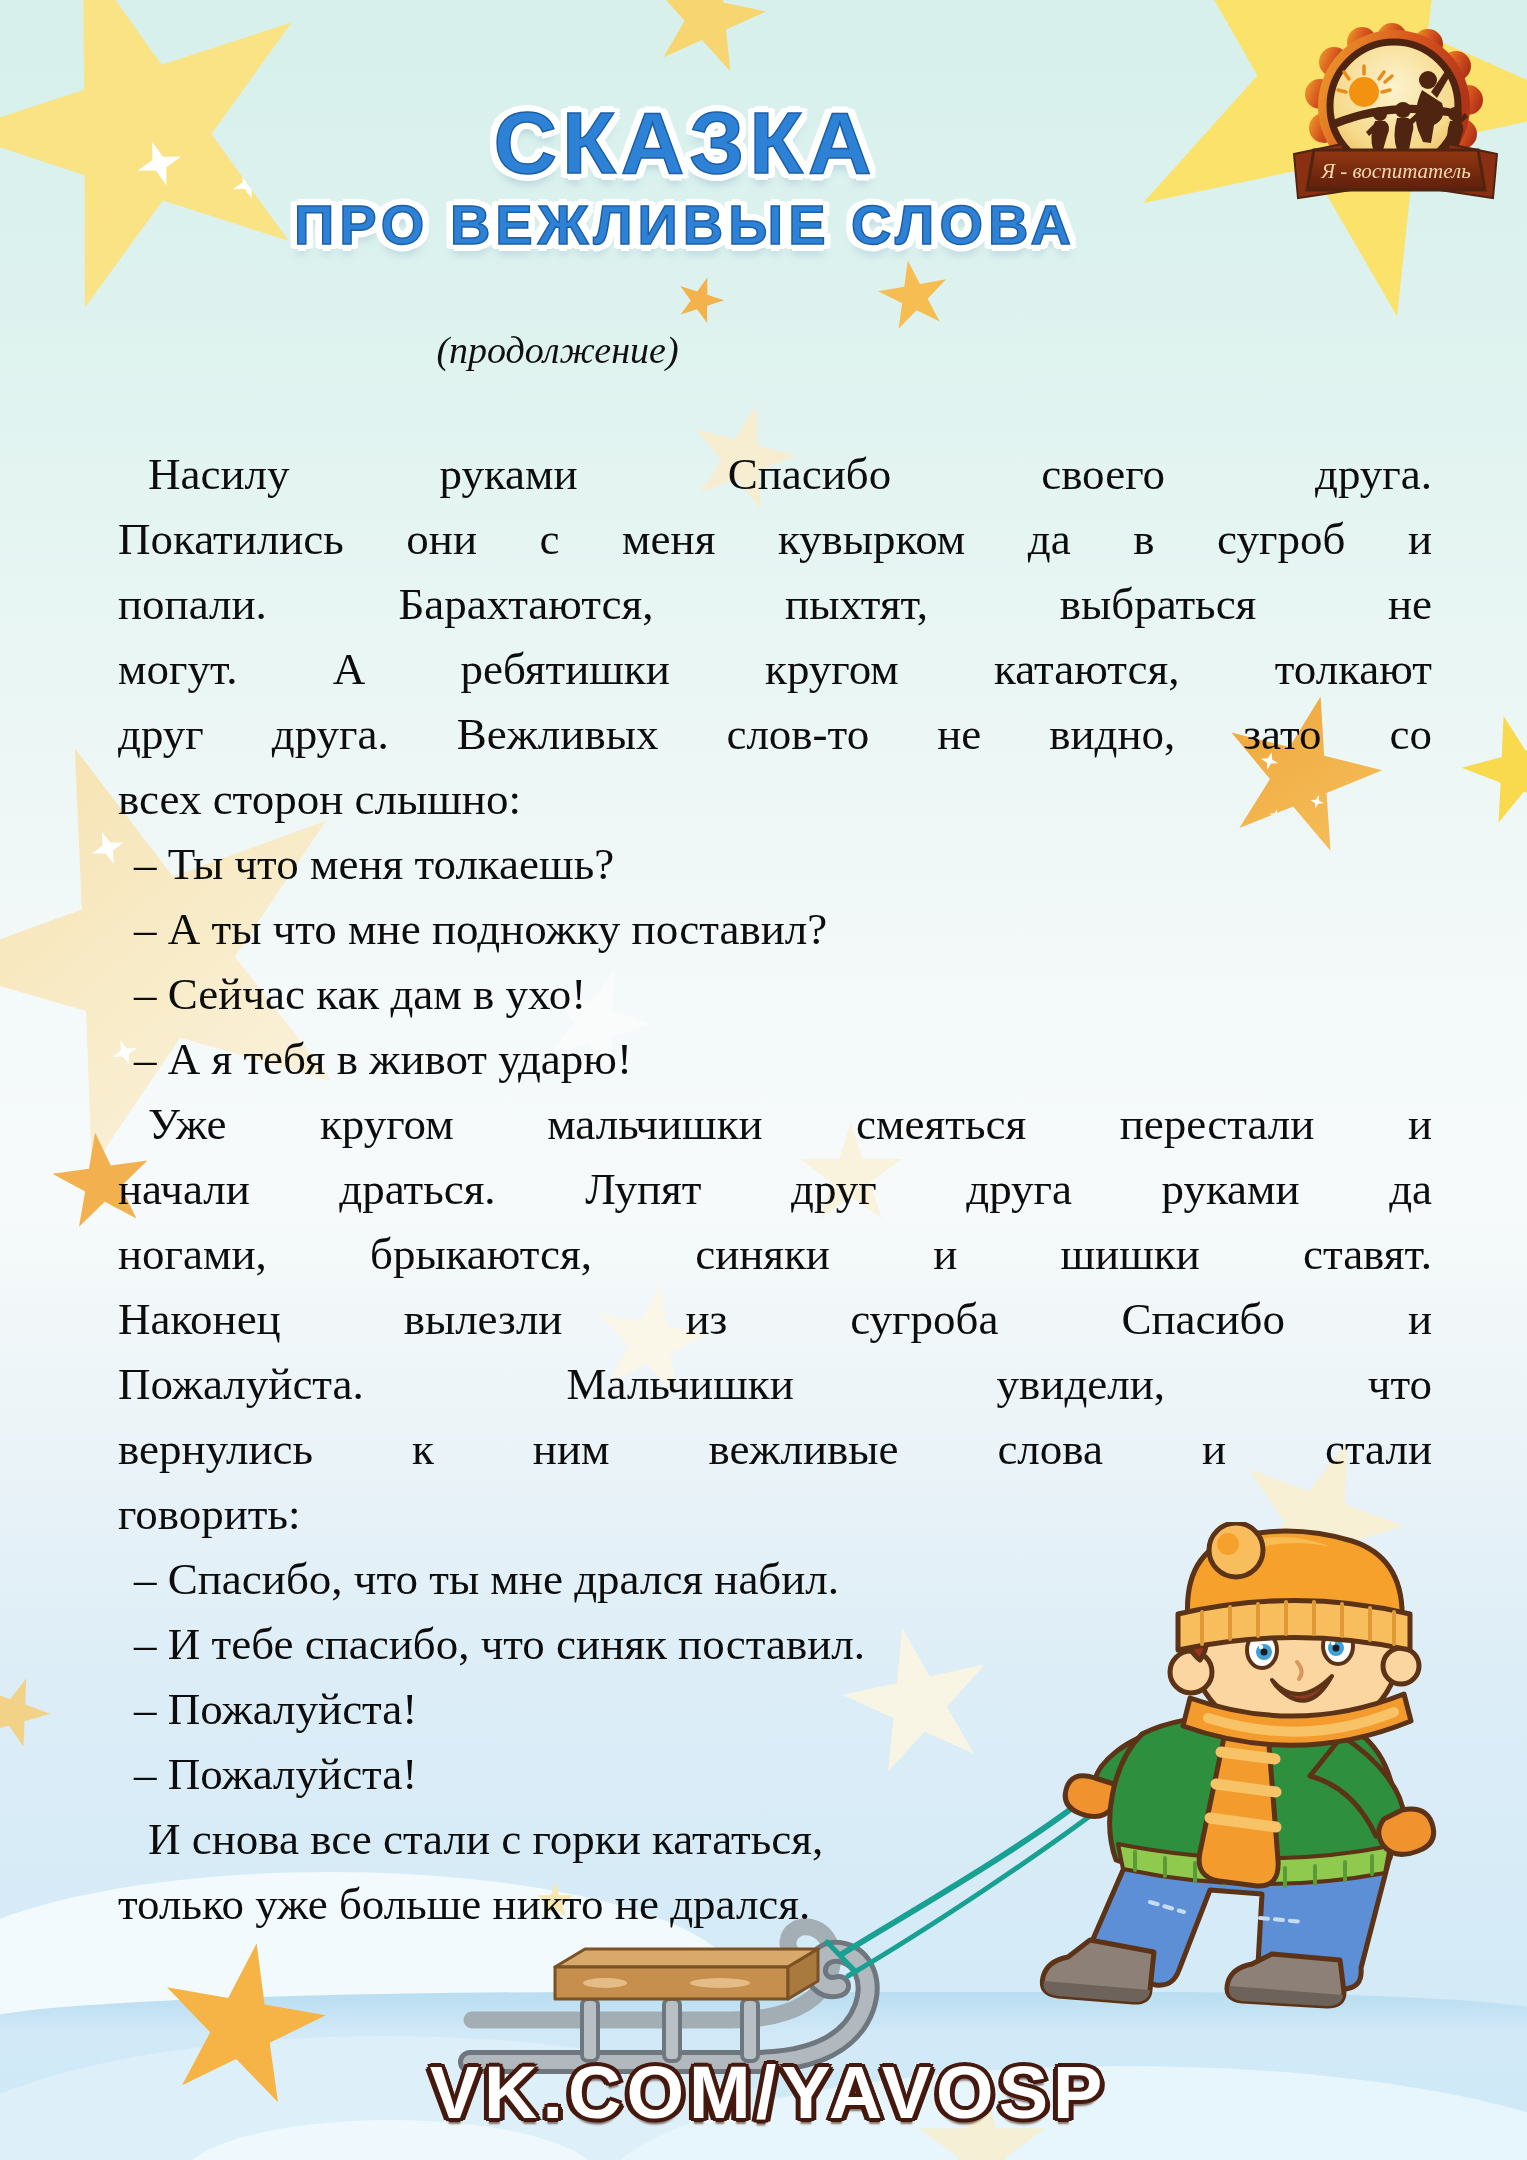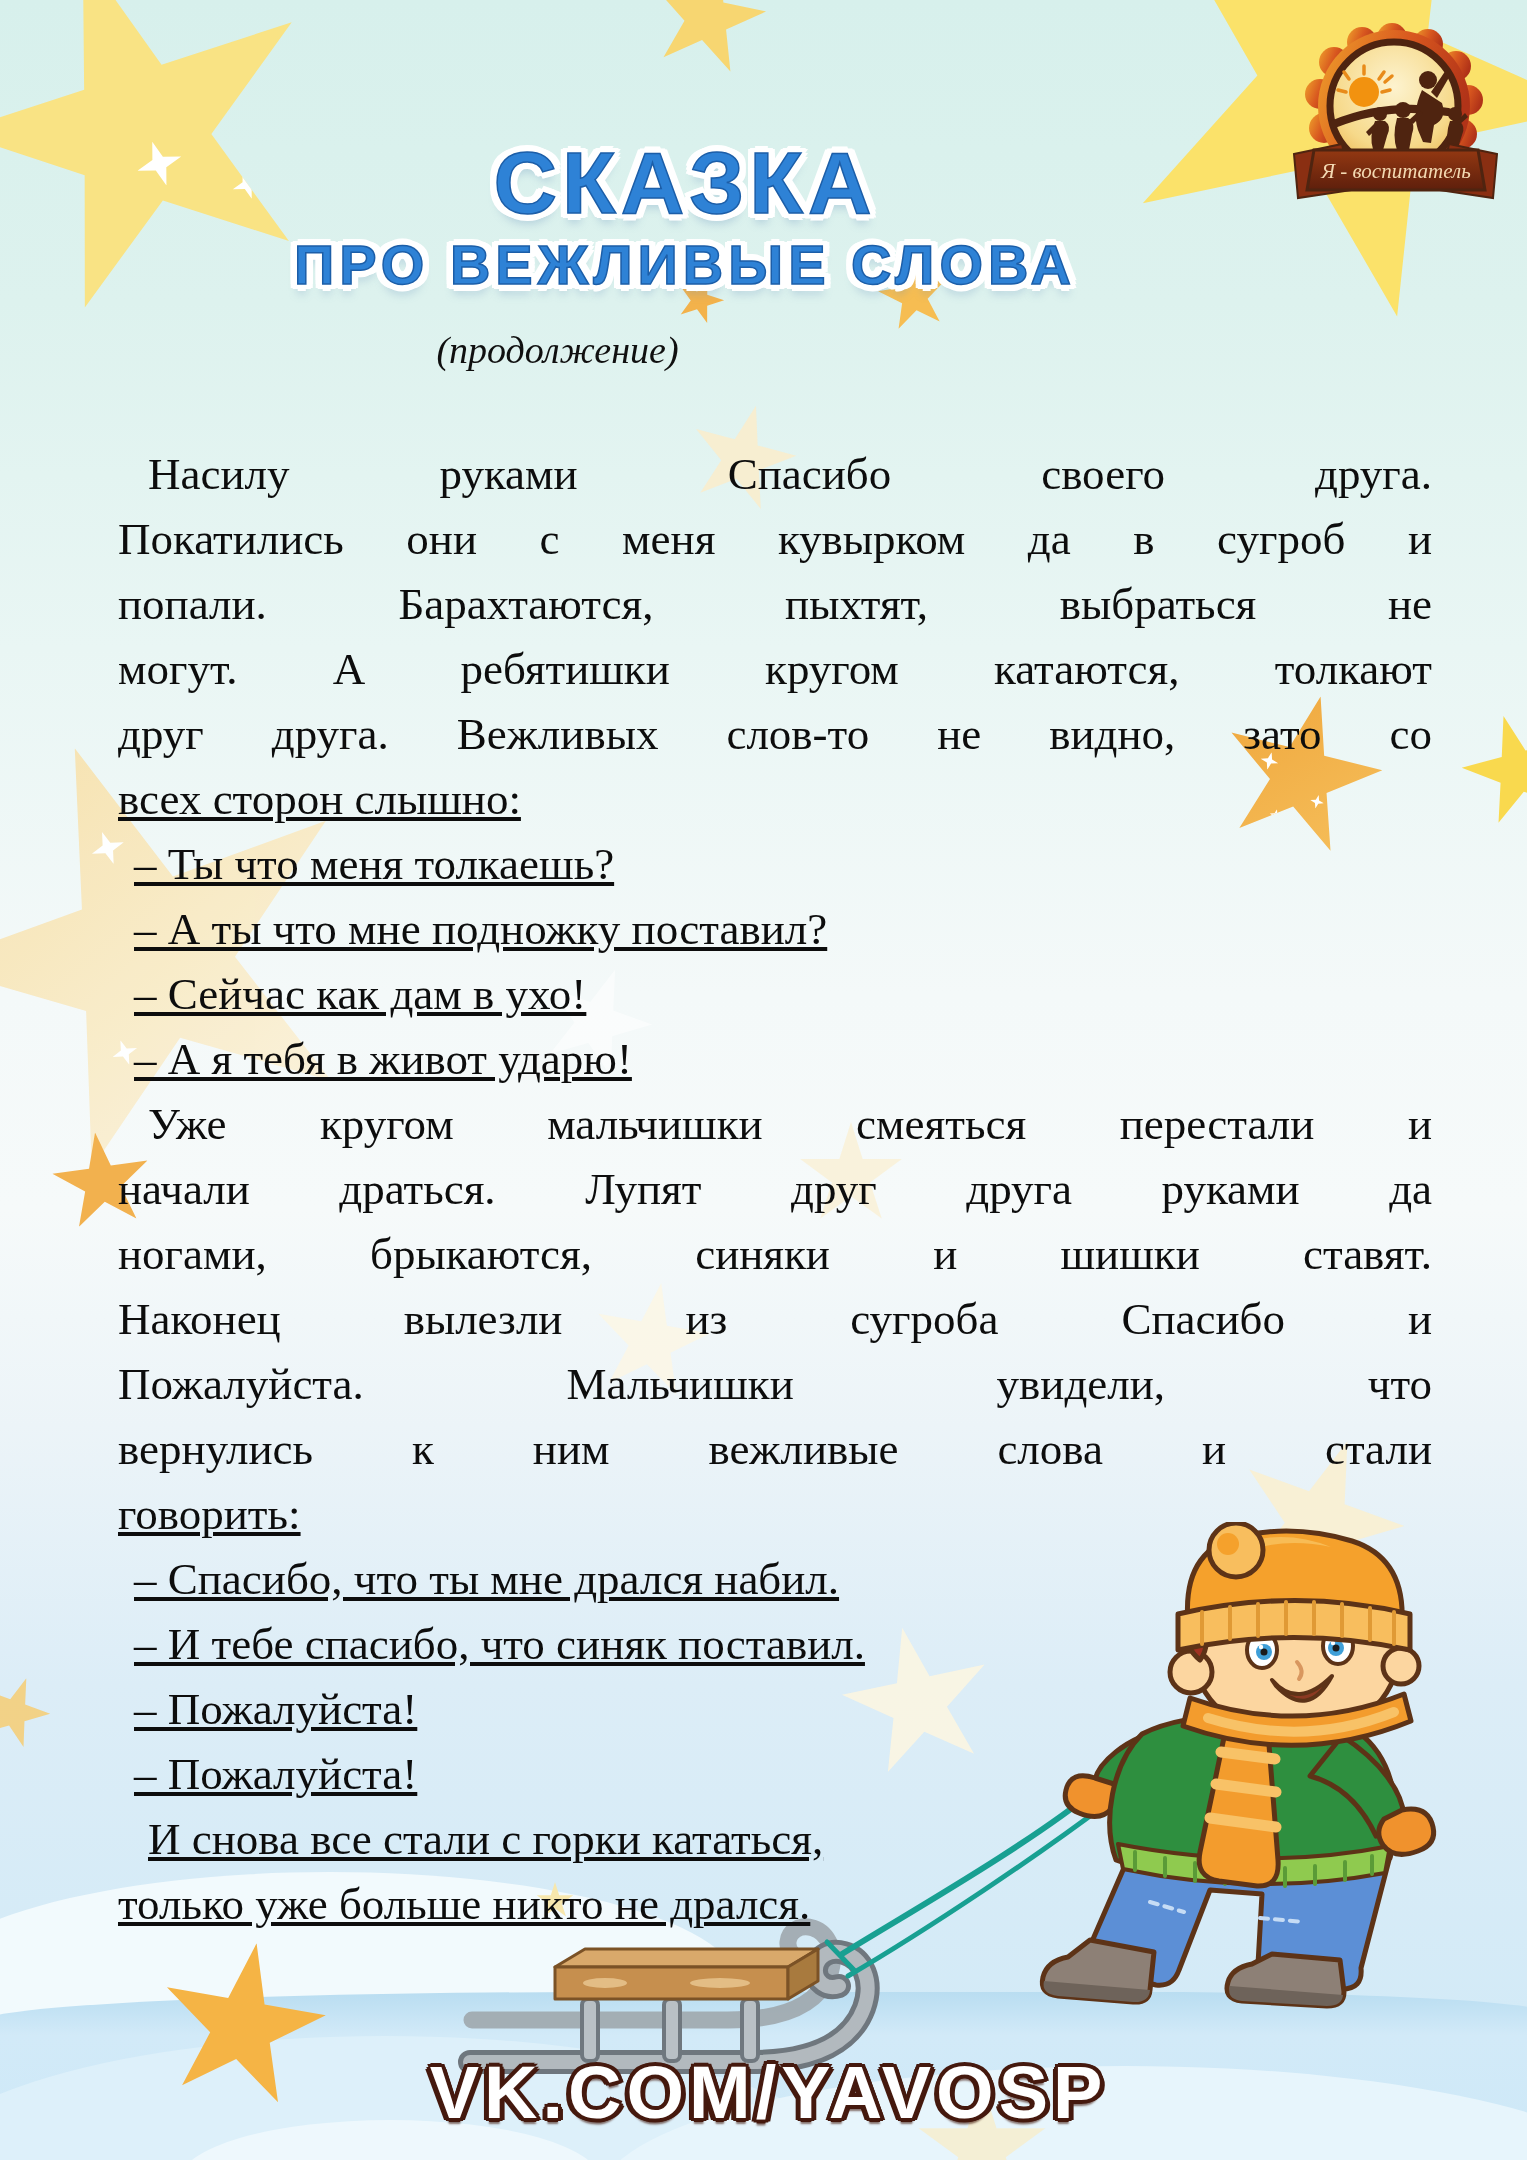--- a/index.html
+++ b/index.html
@@ -38,30 +38,30 @@
   .s17{left:158px;top:1942px;width:168px;height:168px;background:#f5b445;transform:rotate(10deg);z-index:2;}
   .s18{left:916px;top:2082px;width:132px;height:132px;background:#f9ecc4;opacity:.7;}
   .s19{left:-22px;top:1676px;width:72px;height:72px;background:#f4ce7a;opacity:.9;transform:rotate(20deg);}
   
   .title{position:absolute;left:0;width:1370px;text-align:center;z-index:5;
     font-family:"Liberation Sans",sans-serif;font-weight:bold;color:#2e82d6;letter-spacing:5px;
     -webkit-text-stroke:1.5px #1c5ea8;
     text-shadow:-7px 0 0 #fff,7px 0 0 #fff,0 -7px 0 #fff,0 7px 0 #fff,
       -5px -5px 0 #fff,5px -5px 0 #fff,-5px 5px 0 #fff,5px 5px 0 #fff,
       -7px 4px 0 #fff,7px 4px 0 #fff,-7px -4px 0 #fff,7px -4px 0 #fff,
-      0 10px 8px rgba(110,150,190,.35);margin-top:40px;}
+      0 10px 8px rgba(110,150,190,.35);}
   .title1{top:92px;font-size:88px;}
   .title2{top:192px;font-size:56px;}
   .subtitle{position:absolute;left:0;top:328px;width:1115px;text-align:center;z-index:5;
     font-style:italic;font-size:38px;color:#101010;}
   
   .story{position:absolute;left:118px;top:442px;width:1314px;z-index:5;font-size:45px;color:#0d0d0d;}
   .ln{height:65px;line-height:65px;white-space:nowrap;}
   .jl{text-align:justify;text-align-last:justify;text-justify:inter-word;white-space:normal;}
-  .last{text-align:left;text-align-last:left;white-space:nowrap;text-decoration:underline;}
+  .last{text-align:left;text-align-last:left;white-space:nowrap;}
   .ind{text-indent:30px;}
   .dlg{padding-left:16px;text-align:center;}
   
   .footer{position:absolute;left:5px;top:2050px;width:100%;text-align:center;z-index:7;
     font-family:"Liberation Sans",sans-serif;font-weight:bold;font-size:74px;letter-spacing:5px;color:#fff;
     text-shadow:-4px 0 0 #45190e,4px 0 0 #45190e,0 -4px 0 #45190e,0 4px 0 #45190e,
       -3px -3px 0 #45190e,3px -3px 0 #45190e,-3px 3px 0 #45190e,3px 3px 0 #45190e,
       -5px 2px 0 #45190e,5px 2px 0 #45190e,0 6px 2px rgba(69,25,14,.6);}
   
   .logo{position:absolute;left:1288px;top:18px;width:215px;height:190px;z-index:6;}

